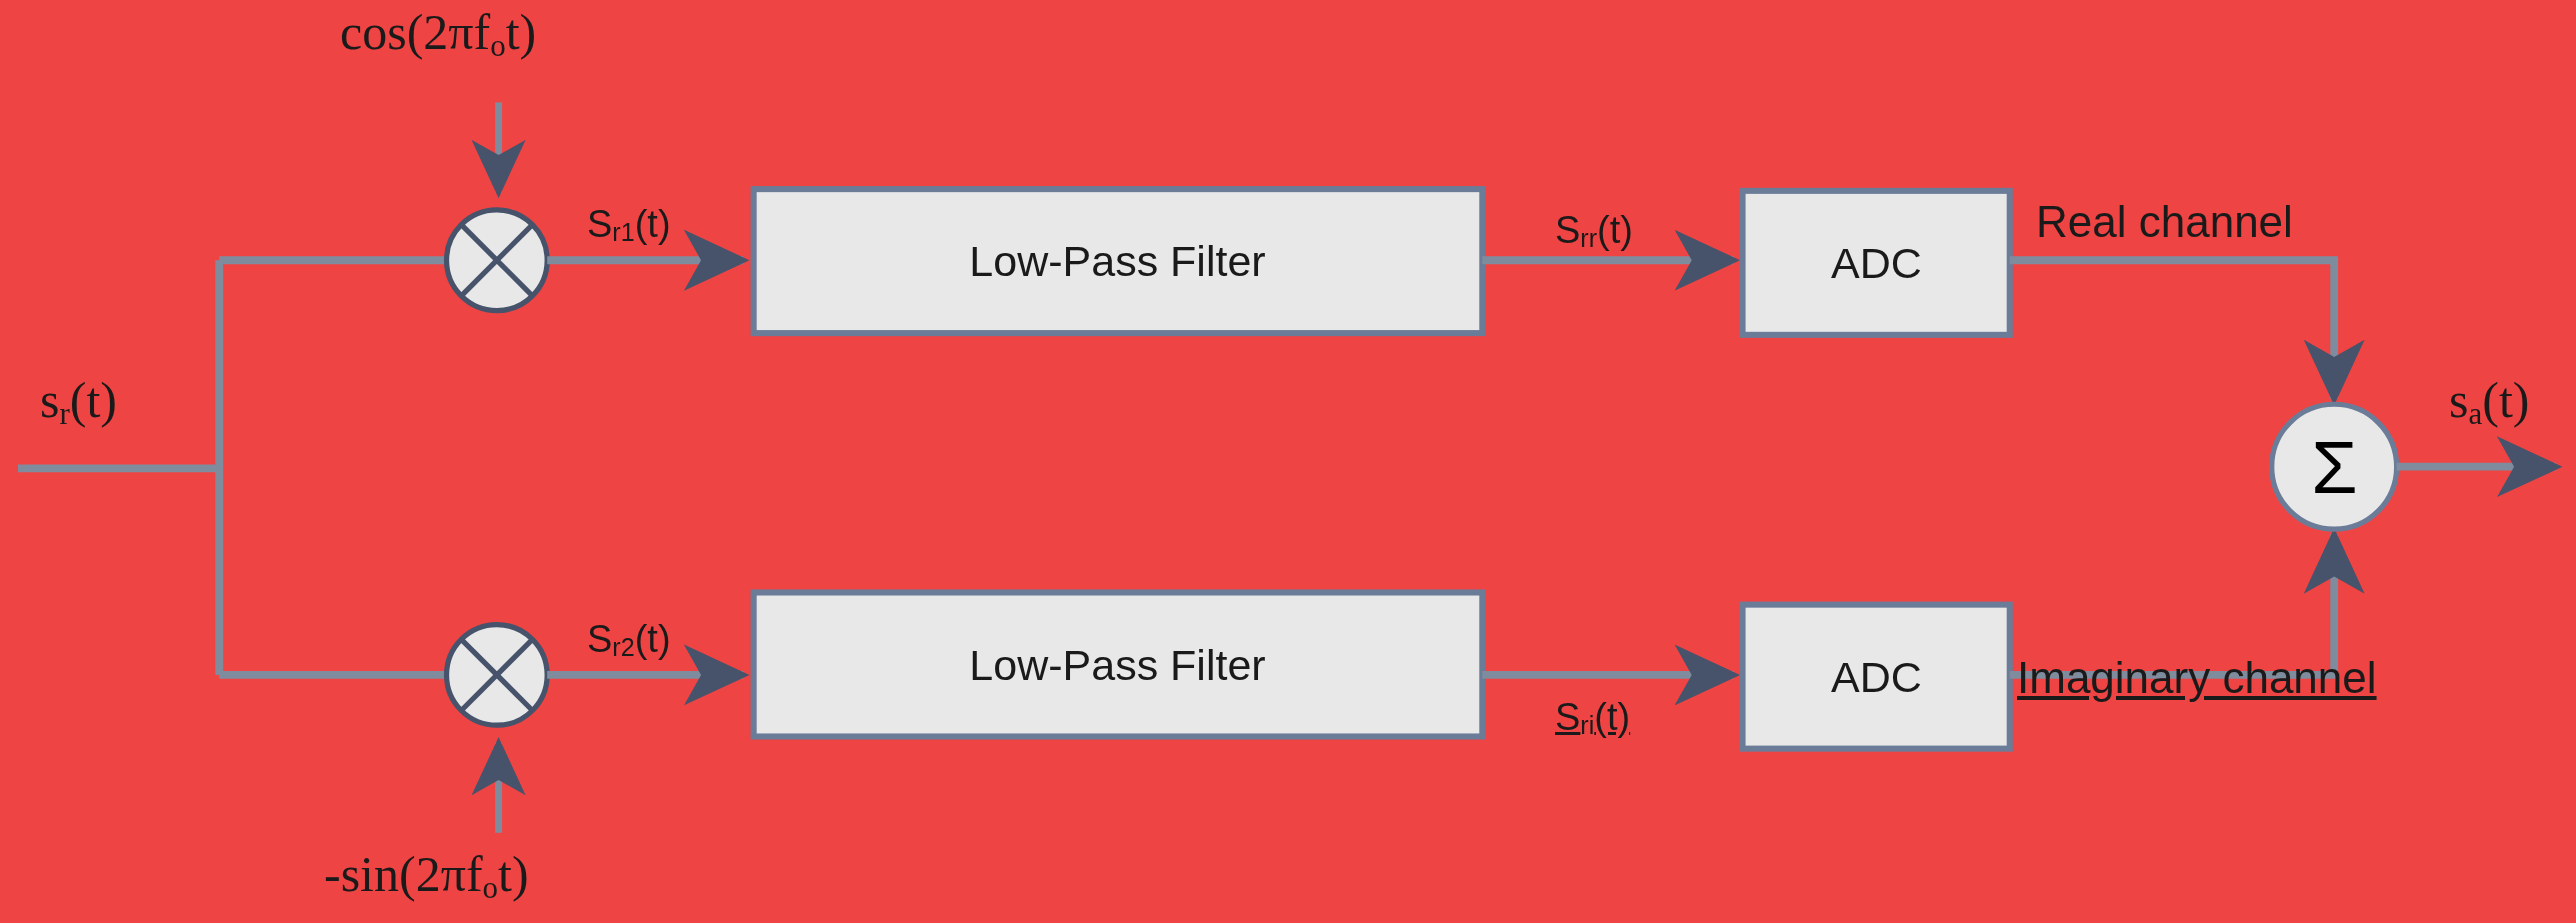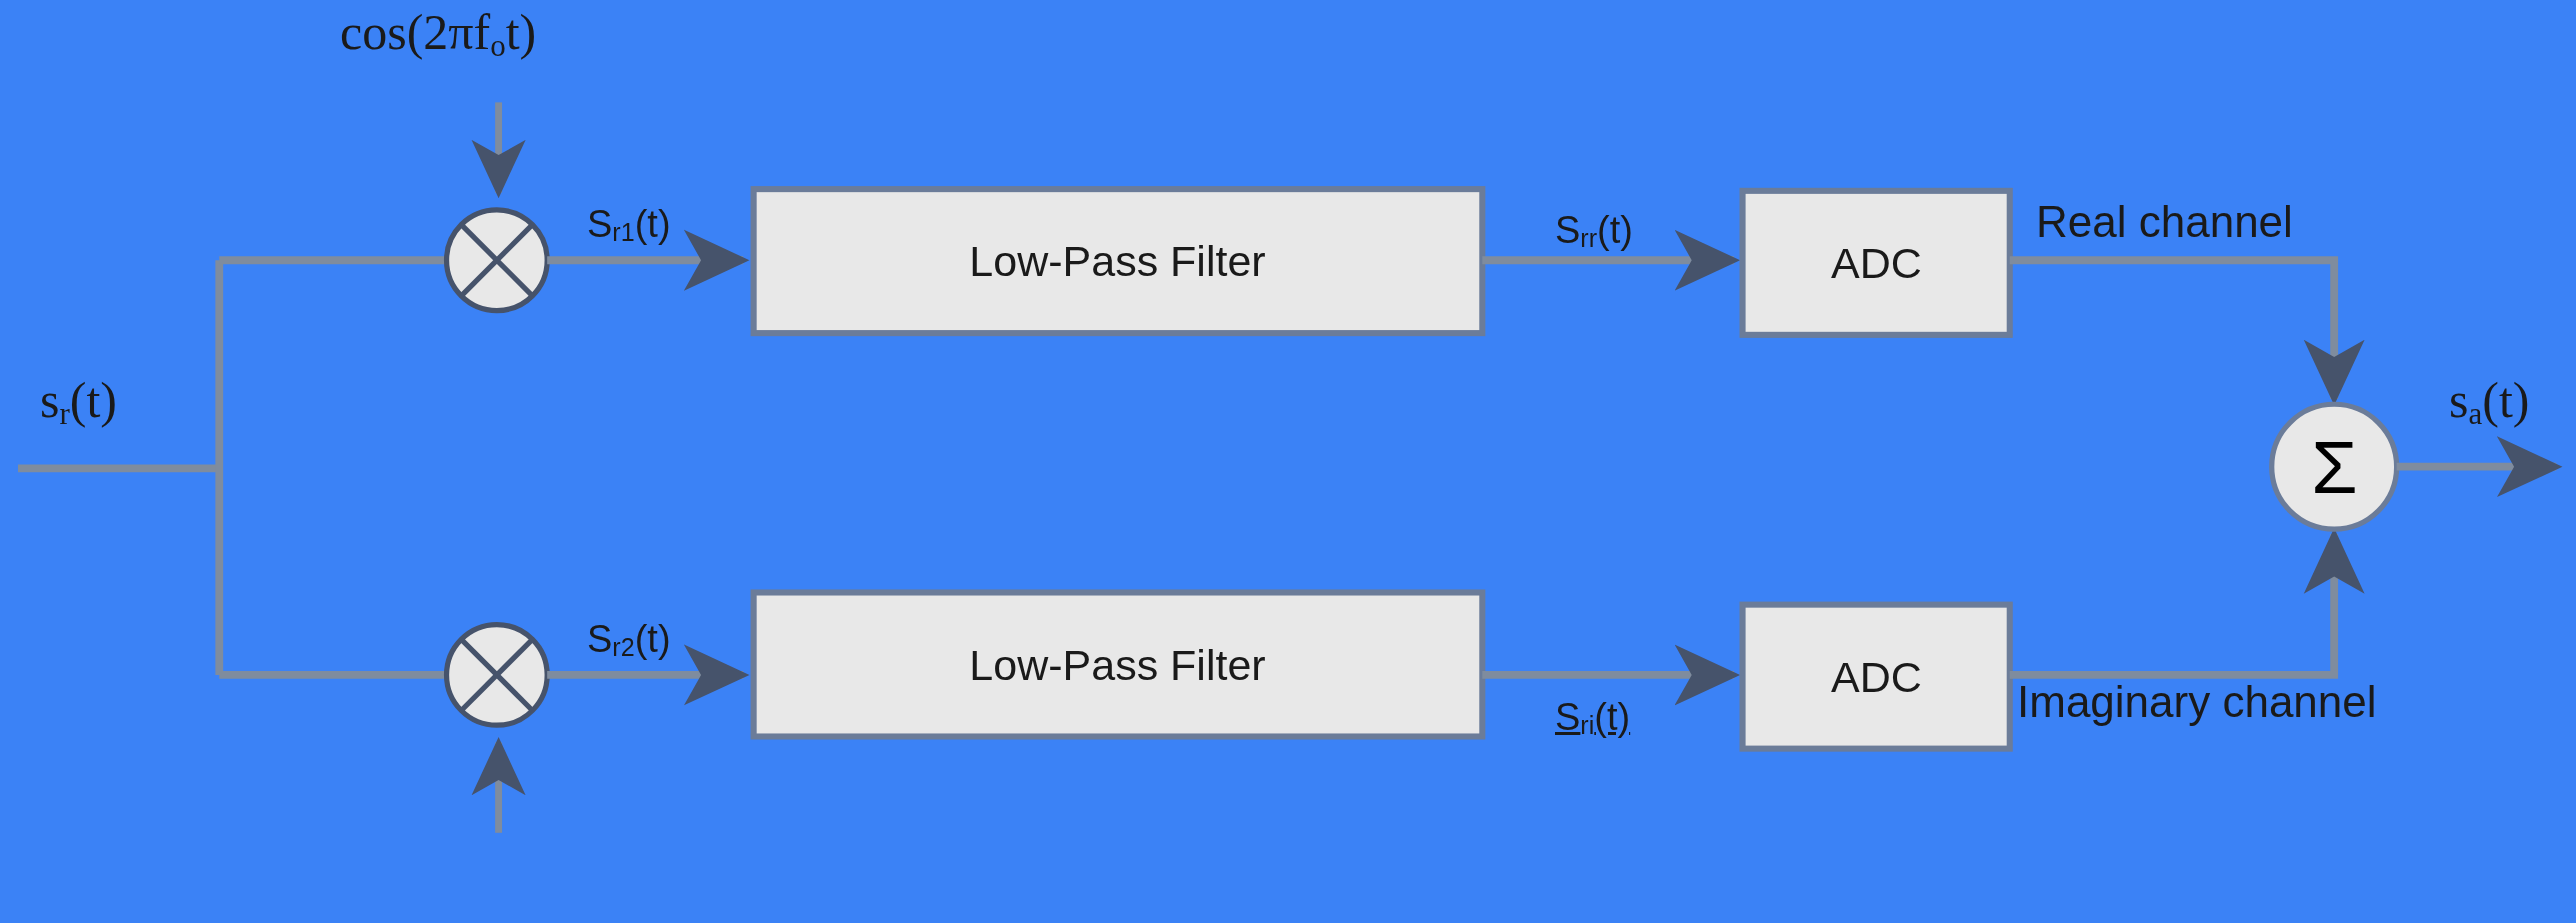--- a/index.html
+++ b/index.html
@@ -4,21 +4,21 @@
 <style>
   html, body {
     margin: 0;
     padding: 0;
     background: #ffffff;
   }
   #canvas {
     position: relative;
     width: 2576px;
     height: 923px;
-    background: #3b82f6;
+    background: #ef4444;
     overflow: hidden;
     font-family: "Liberation Sans", sans-serif;
   }
   #diagram-svg {
     position: absolute;
     left: 0;
     top: 0;
     width: 2576px;
     height: 923px;
   }
@@ -172,36 +172,37 @@
       <circle cx="2690" cy="538" r="72" fill="#e8e8e8" stroke="#6b7c99" stroke-width="6"></circle>
     </g>
 
     <g>
       <path d="M 2762,538 L 2946,538" stroke="#7f8c9e" stroke-width="9" fill="none" marker-end="url(#arrowR)"></path>
     </g>
   </svg>
 
   <div class="lbl serif-lbl" style="left:340px; top:7px;"><span>cos(2πf</span><sub>o</sub><span>t)</span></div>
 
+  <div class="lbl serif-lbl" style="left:324px; top:849px;"><span>-sin(2πf</span><sub>o</sub><span>t)</span></div>
 
   <div class="lbl serif-lbl" style="left:40px; top:375px;"><span>s</span><sub>r</sub><span>(t)</span></div>
 
   <div class="lbl serif-lbl" style="left:2449px; top:375px;"><span>s</span><sub>a</sub><span>(t)</span></div>
 
   <div class="lbl sig-lbl" style="left:587px; top:193px;"><span>S</span><sub>r1</sub><span>(t)</span></div>
 
   <div class="lbl sig-lbl" style="left:587px; top:608px;"><span>S</span><sub>r2</sub><span>(t)</span></div>
 
   <div class="lbl sig-lbl" style="left:1555px; top:199px;"><span>S</span><sub>rr</sub><span>(t)</span></div>
 
   <div class="lbl sig-lbl" style="left:1555px; top:686px;text-decoration:underline;"><span>S</span><sub>ri</sub><span>(t)</span></div>
 
   <div class="lbl chan-lbl" style="left:2036px; top:200px;">Real channel</div>
 
-  <div class="lbl chan-lbl" style="left:2017px; top:680px;">Imaginary channel</div>
+  <div class="lbl chan-lbl" style="left:2017px; top:656px;text-decoration:underline;">Imaginary channel</div>
 
   <div class="box-text" style="left:753px; top:189px; width:729px; height:144px;">Low-Pass Filter</div>
 
   <div class="box-text" style="left:753px; top:593px; width:729px; height:144px;">Low-Pass Filter</div>
 
   <div class="box-text" style="left:1743px; top:191px; width:267px; height:144px;">ADC</div>
 
   <div class="box-text" style="left:1743px; top:605px; width:267px; height:144px;">ADC</div>
 
   <div class="sigma-text" style="left:2272px; top:404px; width:125px; height:125px;">Σ</div>

